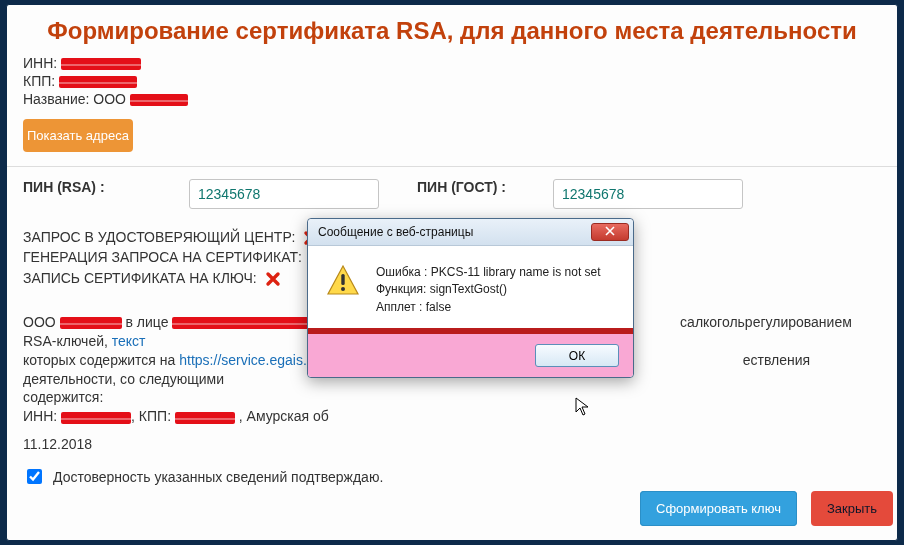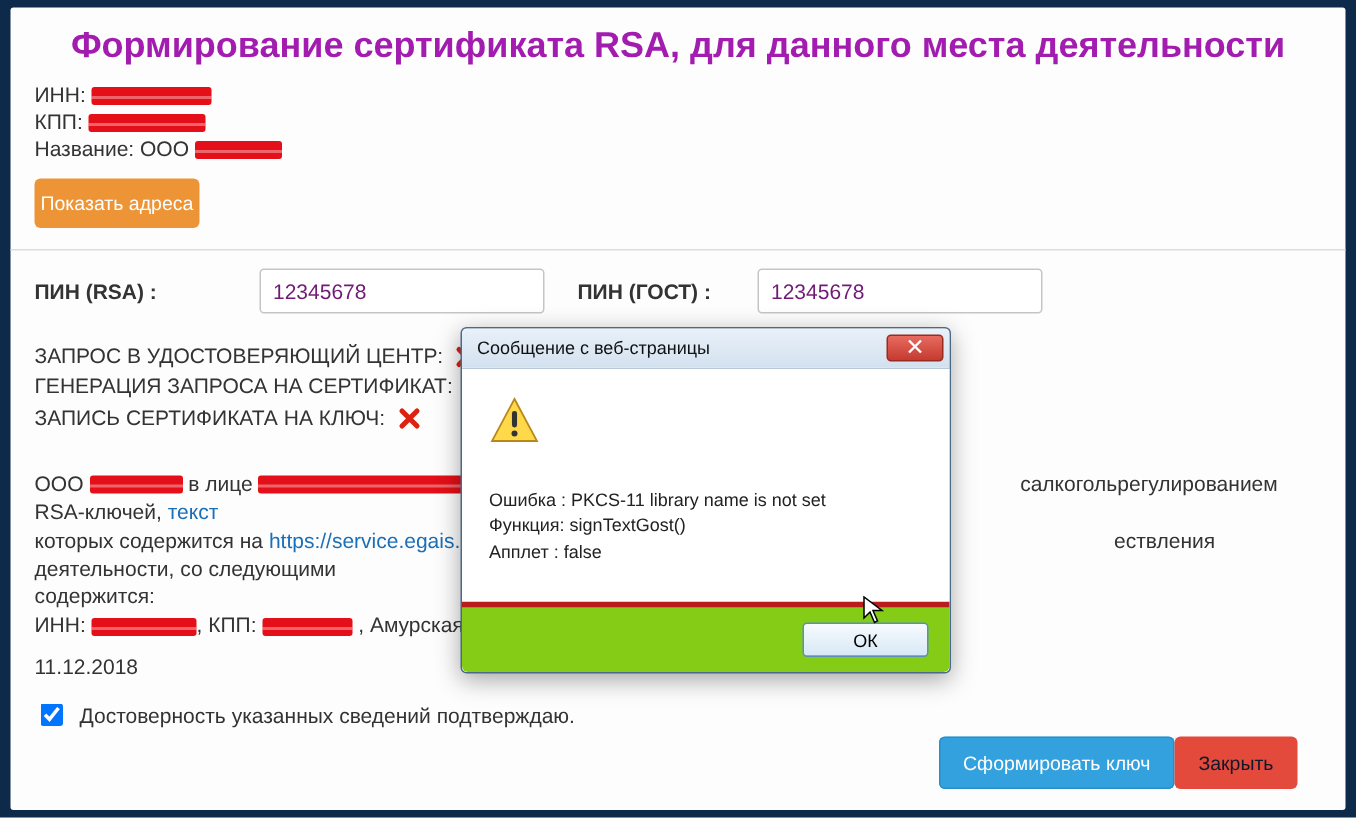--- a/index.html
+++ b/index.html
@@ -1,50 +1,50 @@
 <!DOCTYPE html>
 <html><head>
 <meta charset="utf-8">
 <style>
   * { box-sizing: border-box; }
   html, body { margin:0; padding:0; font-family: Arial, "Helvetica Neue", sans-serif; font-size:14px; color:#333; }
   body { width:904px; height:545px; background:#0d2a4a; overflow:hidden; position:relative; }
   .panel { position:absolute; top:4px; left:6px; width:892px; height:537px; background:#fdfdfd; border:1px solid #0d2a4a; border-radius:3px; padding:6px 16px 16px 16px; }
-  h1 { text-align:center; font-size:24px; font-weight:600; margin:6px 0 10px 0; color:#a21caf; }
+  h1 { text-align:center; font-size:24px; font-weight:600; margin:6px 0 10px 0; color:#c2410c; }
   .info-line { margin:2px 0; font-size:14px; }
   .redact { display:inline-block; height:12px; background:#e40f18; border-radius:2px; vertical-align:middle; position:relative; }
   .redact::before, .redact::after { content:""; position:absolute; top:50%; width:100%; height:2px; background:rgba(255,255,255,0.2); left:0; }
   .btn-orange { display:inline-block; background:#ed9536; color:#fff; border:none; border-radius:4px; padding:9px 4px; font-size:13px; cursor:pointer; margin-top:10px; }
   .divider { border-top:1px solid #ddd; margin:14px -16px 12px -16px; }
-  .pin-row { display:flex; align-items:center; gap:0; }
+  .pin-row { display:flex; gap:16px; }
   .pin-label { font-weight:bold; width:150px; }
   .pin-label2 { font-weight:bold; width:120px; text-align:left; margin-left:22px; }
-  .pin-input { width:190px; height:30px; border:1px solid #c5c5c5; border-radius:3px; padding:4px 8px; font-size:14px; color:#701a75; }
+  .pin-input { width:190px; height:30px; border:1px solid #c5c5c5; border-radius:3px; padding:4px 8px; font-size:14px; color:#0f766e; }
   .status-list { margin-top:20px; }
   .status-line { margin:3px 0; font-size:14px; }
   .x-icon { display:inline-block; width:16px; height:16px; vertical-align:middle; margin-left:4px; }
   .paragraph { margin-top:26px; font-size:14px; line-height:1.35; }
   .link { color:#1a6fb8; }
   .date { margin-top:10px; }
   .confirm-row { margin-top:14px; display:flex; align-items:center; gap:8px; }
   .confirm-row input[type=checkbox] { width:15px; height:15px; }
-  .footer { position:absolute; right:32px; bottom:14px; display:flex; }
+  .footer { position:absolute; right:4px; bottom:14px; display:flex; gap:14px; }
   .btn-blue { background:#33a1de; color:#fff; border:none; border-radius:4px; padding:10px 16px; font-size:13px; cursor:pointer; box-shadow:0 0 0 1px #2b8fc7 inset; }
   .btn-red { background:#e44a3b; color:#0f172a; border:none; border-radius:4px; padding:10px 16px; font-size:13px; cursor:pointer; }
 
   
   .dialog { position:absolute; top:218px; left:307px; width:327px; background:#fff; border:1px solid #4a6a8a; border-radius:4px; box-shadow:0 4px 16px rgba(0,0,0,0.35); font-size:12px; }
   .dlg-titlebar { height:27px; background:linear-gradient(#e9f1f9,#d3e1ef); border-bottom:1px solid #b8c8d8; display:flex; align-items:center; justify-content:space-between; padding:0 4px 0 10px; border-radius:4px 4px 0 0; }
   .dlg-title { font-size:12px; color:#111; }
   .dlg-close { width:38px; height:18px; background:linear-gradient(#e86a5f,#c43b2f); border:1px solid #9a2b22; border-radius:3px; display:flex; align-items:center; justify-content:center; cursor:pointer; }
   .dlg-close svg { width:10px; height:10px; }
-  .dlg-body { display:flex; padding:18px 18px 24px 18px; gap:27px; background:#fff;flex-direction:column; }
+  .dlg-body { display:flex; padding:18px 18px 12px 18px; gap:16px; background:#fff; }
   .dlg-icon { width:34px; height:34px; flex:0 0 34px; }
   .dlg-text { font-size:12px; line-height:1.45; color:#222; }
-  .dlg-footer { background:#84cc16; border-top:4px solid #b91c1c; padding:10px 14px; text-align:right; border-radius:0 0 4px 4px; }
+  .dlg-footer { background:#f9a8d4; border-top:6px solid #b91c1c; padding:10px 14px; text-align:right; border-radius:0 0 4px 4px; }
   .dlg-ok { width:84px; height:23px; border:1px solid #5b8fb9; border-radius:3px; background:linear-gradient(#f7fbff,#d7e8f5); font-size:12px; cursor:pointer; position:relative; }
   .cursor { position:absolute; top:397px; left:575px; pointer-events:none; }
 </style>
 </head>
 <body>
 
 <div class="panel">
   <h1>Формирование сертификата RSA, для данного места деятельности</h1>
 
   <div class="info-line">

